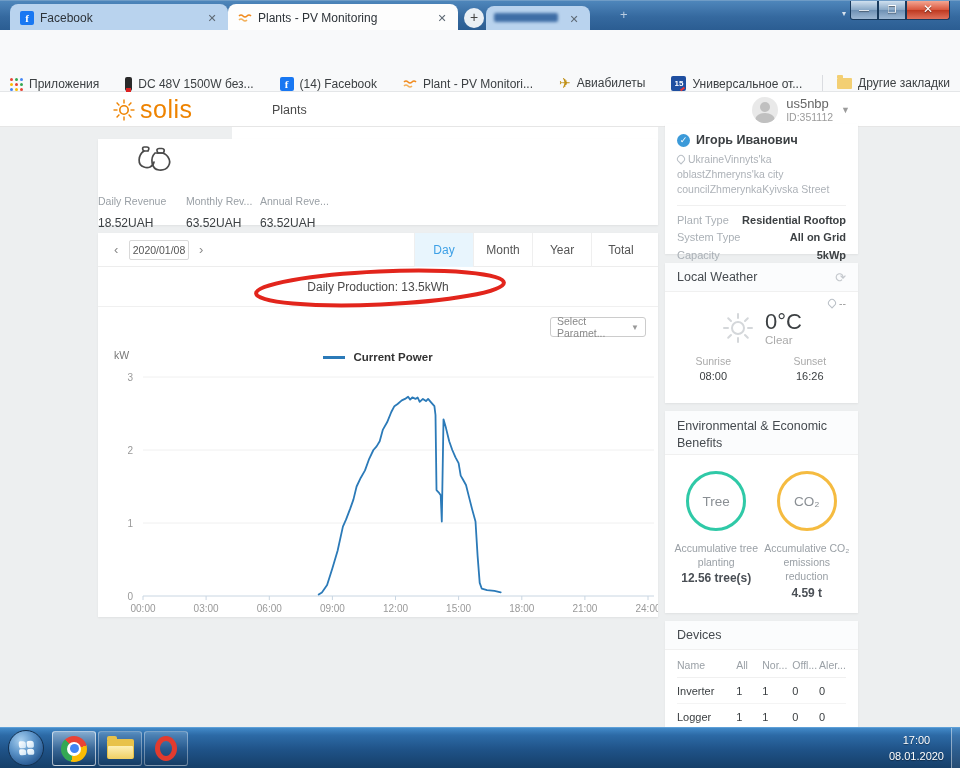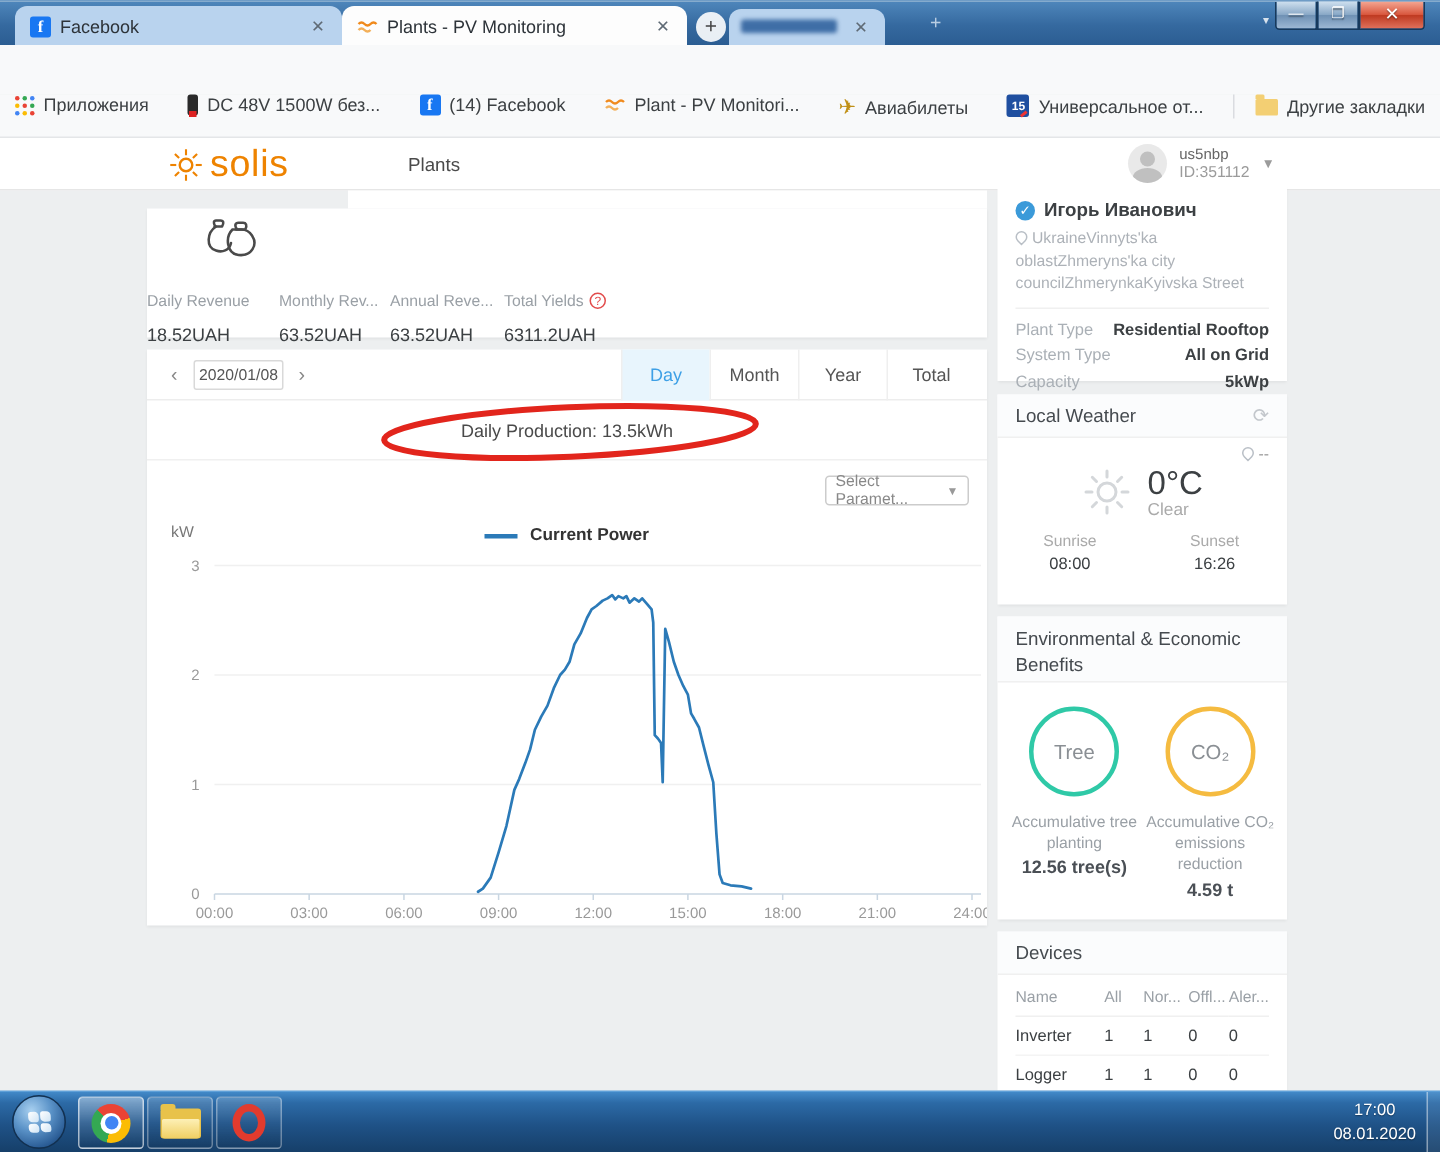--- a/index.html
+++ b/index.html
@@ -42,21 +42,21 @@
   .sq-ico { left:704px; top:39px; width:15px; height:15px; display:grid; grid-template-columns:7px 7px; grid-gap:1px; }
   .sq-ico i { width:7px; height:7px; border-radius:1px; }
   .l-ico { left:729px; top:38px; width:15px; height:17px; background:#f7d117; border-radius:2px; color:#1a1a1a; font-size:12px; font-weight:bold; font-style:italic; text-align:center; line-height:17px; font-family:"Liberation Serif",serif; }
   .ext-divider { left:753px; top:38px; width:1px; height:18px; background:#dadce0; }
   .profile-pill { left:761px; top:35px; height:25px; border-radius:13px; background:#d2e3fc; display:flex; align-items:center; padding:0 1px 0 11px; }
   .profile-pill span { color:#1967d2; font-size:12px; margin-right:7px; }
   .avatar-photo { width:23px; height:23px; border-radius:50%; background:radial-gradient(circle at 40% 35%,#7a8aa0 0 35%,#3d4d66 60%,#27374e); border:1px solid #aac4ee; }
   .opera-btn { left:922px; top:37px; width:21px; height:21px; border-radius:50%; background:#e8491d; color:#fff; font-size:9px; text-align:center; line-height:21px; }
 
   
-  .bookmarks { left:0; top:63px; width:960px; height:29px; background:#f8f9fa; border-bottom:1px solid #e4e6e8; display:flex; align-items:flex-start; padding:0 10px; }
+  .bookmarks { left:0; top:63px; width:960px; height:29px; background:#f8f9fa; border-bottom:1px solid #e4e6e8; display:flex; align-items:flex-end; padding:0 10px; }
   .bm { display:flex; align-items:center; margin-right:26px; font-size:12px; color:#3c4043; white-space:nowrap; }
   .bm .ic { margin-right:6px; }
   .apps-ico { width:13px; height:13px; display:grid; grid-template-columns:3px 3px 3px; grid-gap:2px; }
   .apps-ico i { width:3px; height:3px; border-radius:50%; }
   .dc-ico { width:7px; height:14px; background:#2a2a2a; border-radius:2px; position:relative; }
   .dc-ico:before { content:""; position:absolute; bottom:-1px; left:1px; width:5px; height:4px; background:#d22; }
   .plane-ico { color:#c09016; font-size:14px; }
   .t17-ico { width:15px; height:15px; background:#1f4fa0; border-radius:2px; color:#fff; font-size:8px; font-weight:bold; text-align:center; line-height:15px; position:relative; }
   .t17-ico:before { content:""; position:absolute; right:1px; bottom:1px; width:5px; height:2px; background:#e33; transform:rotate(-40deg); }
   .bm-right { position:absolute; right:10px; display:flex; align-items:center; }
@@ -67,21 +67,21 @@
   
   .siteheader { left:0; top:92px; width:960px; height:35px; background:#fff; border-bottom:1px solid #e6e6e6; }
   .brand { left:112px; top:3px; display:flex; align-items:center; }
   .brand-text { font-size:25px; color:#ee8300; font-weight:400; letter-spacing:.5px; margin-left:4px; }
   .nav-plants { left:272px; top:11px; font-size:12.5px; color:#4a4a4a; }
   .userchip { right:110px; top:4px; display:flex; align-items:center; }
   .avatar-grey { width:26px; height:26px; border-radius:50%; background:#e9e9e9; overflow:hidden; position:relative; }
   .avatar-grey:before { content:""; position:absolute; left:8px; top:5px; width:10px; height:10px; border-radius:50%; background:#c0c0c0; }
   .avatar-grey:after { content:""; position:absolute; left:3px; top:16px; width:20px; height:14px; border-radius:50%; background:#c0c0c0; }
   .userchip .names { margin:0 8px; }
-  .uname { font-size:10px; color:#666; }
+  .uname { font-size:13px; color:#666; }
   .uid { font-size:10.5px; color:#9b9b9b; }
   .chev { color:#9b9b9b; font-size:9px; }
 
   
   .card { background:#fff; box-shadow:0 1px 2px rgba(0,0,0,.06); }
   .remnant { left:232px; top:127px; width:426px; height:12px; background:#fff; }
 
   .stats-card { left:98px; top:139px; width:560px; height:86px; display:flex;flex-direction:column; }
   .money-wrap { width:112px; display:flex; align-items:center; justify-content:center; }
   .stat-cols { display:flex; padding-top:20px; }
@@ -329,24 +329,20 @@
       <div class="stat-value">18.52UAH</div>
     </div>
     <div class="stat-col" style="width:74px;">
       <div class="stat-label">Monthly Rev...</div>
       <div class="stat-value">63.52UAH</div>
     </div>
     <div class="stat-col" style="width:76px;">
       <div class="stat-label">Annual Reve...</div>
       <div class="stat-value">63.52UAH</div>
     </div>
-    <div class="stat-col" style="width:130px;">
-      <div class="stat-label"><span>Total Yields</span><span class="help-q">?</span></div>
-      <div class="stat-value">6311.2UAH</div>
-    </div>
   </div>
 </div>
 
 <div class="abs card chart-card">
   <div class="chart-head">
     <span class="abs date-prev">‹</span>
     <span class="abs date-box">2020/01/08</span>
     <span class="abs date-next">›</span>
     <div class="range-tabs">
       <span class="rtab active">Day</span>

